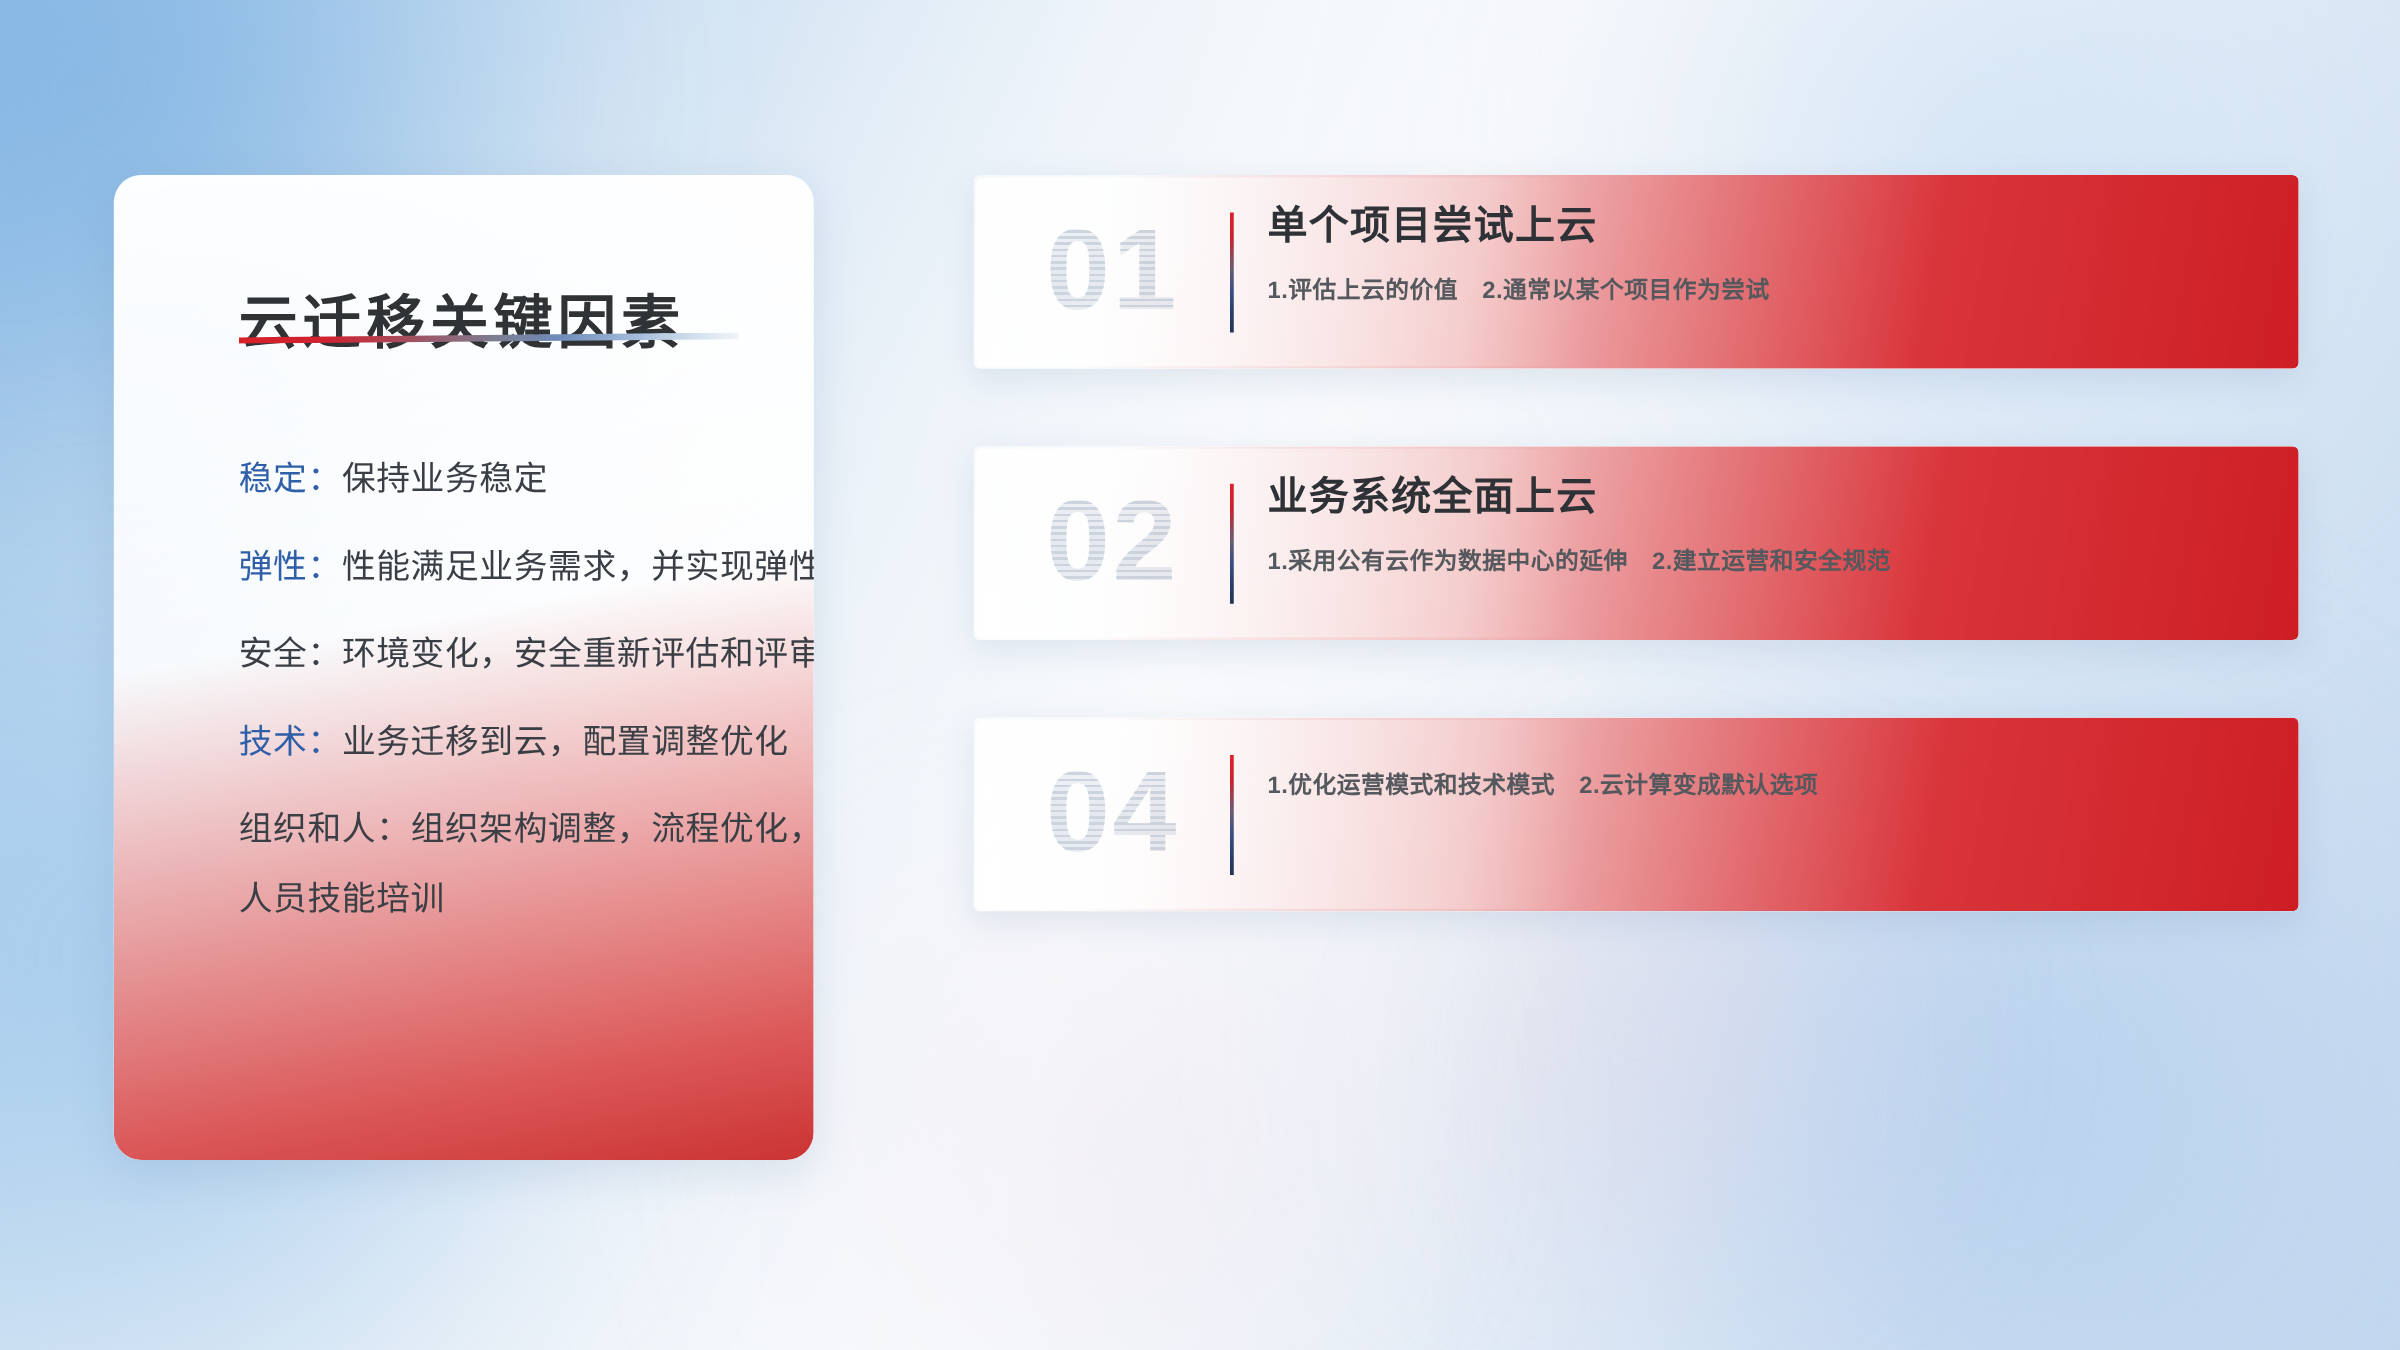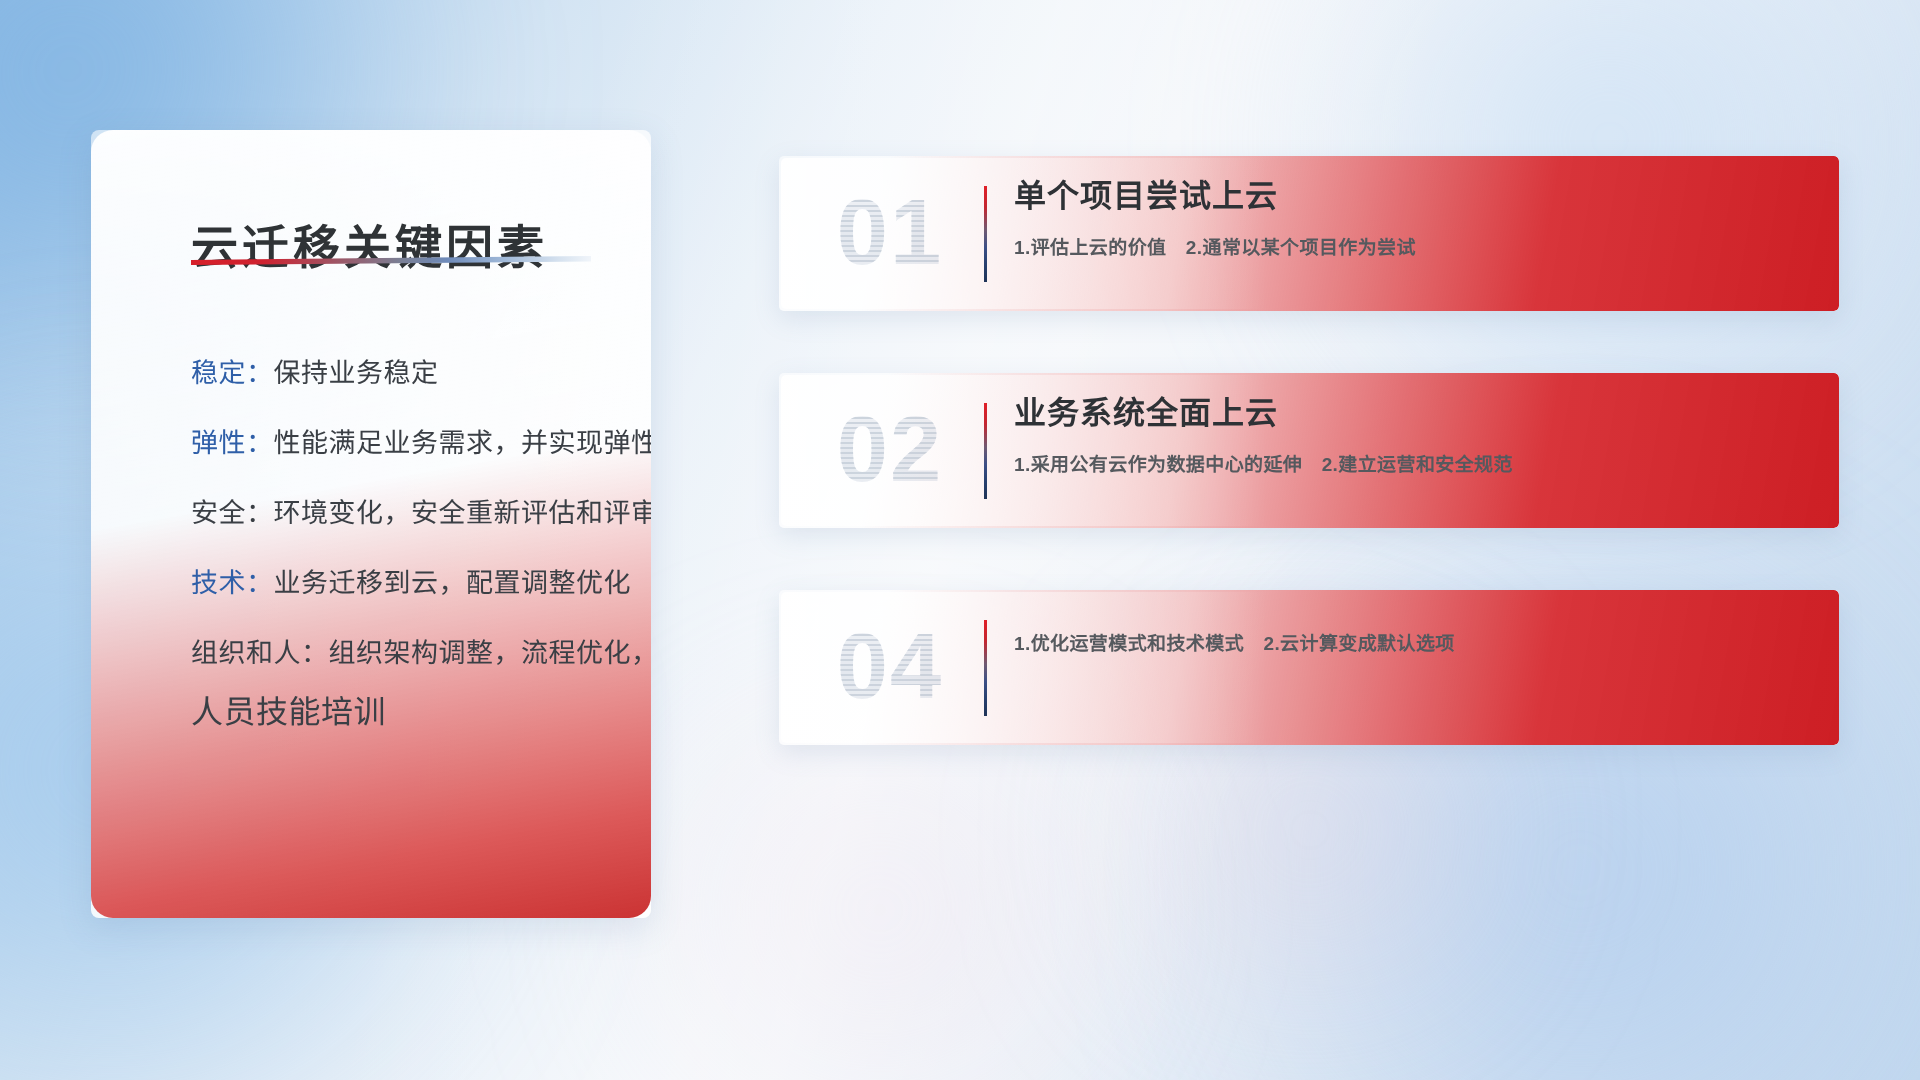--- a/index.html
+++ b/index.html
@@ -43,22 +43,22 @@
   .bg-sheen{
     position:absolute;inset:0;
     background:linear-gradient(105deg, rgba(255,255,255,0) 28%, rgba(255,255,255,.42) 48%, rgba(255,255,255,0) 66%);
   }
 
   
   #stage{position:absolute;inset:0;}
 
   
   #left-panel{
-    position:absolute;left:91px;top:130px;width:560px;height:788px;
-    border-radius:8px;
+    position:absolute;left:91px;top:140px;width:560px;height:788px;
+    border-radius:22px;
     background:linear-gradient(150deg, rgba(255,255,255,.58) 0%, rgba(255,255,255,.78) 42%, rgba(255,255,255,.92) 100%);
     box-shadow:0 10px 34px rgba(90,125,165,.16);
     overflow:hidden;
   }
   #left-panel::before{
     content:"";position:absolute;inset:0;border-radius:22px;
     border:1.5px solid transparent;
     background:
       linear-gradient(#fff0,#fff0) padding-box,
       linear-gradient(170deg, rgba(255,255,255,.95) 0%, rgba(255,255,255,.55) 45%, rgba(214,60,60,.85) 88%, rgba(200,40,40,.95) 100%) border-box;
@@ -80,32 +80,31 @@
   #factor-list{position:absolute;left:100px;top:230px;width:500px;}
   .factor-row{
     font-size:27px;line-height:1;color:#3a3f45;
     margin-bottom:43px;white-space:nowrap;letter-spacing:.5px;
   }
   .factor-row:last-child{margin-bottom:0;}
   .factor-key{color:#2f5fa8;}
   .factor-key.dark{color:#3a3f45;}
   .factor-val{color:#3a3f45;}
   .factor-cont{
-    font-size:32px;line-height:1;color:#3a3f45;letter-spacing:.5px;
+    font-size:27px;line-height:1;color:#3a3f45;letter-spacing:.5px;
     margin-top:-14px;margin-bottom:43px;
   }
 
   
   #cards{position:absolute;left:779px;top:140px;width:1060px;}
   .card{
     position:relative;height:155px;margin-bottom:62px;border-radius:5px;
     background:linear-gradient(160deg, rgba(255,255,255,.52) 0%, rgba(255,255,255,.80) 40%, rgba(255,255,255,.97) 100%);
     box-shadow:0 8px 26px rgba(95,130,170,.15);
     overflow:hidden;
-    margin-top:16px;
   }
   .card:last-child{margin-bottom:0;}
   
   .card-edge{
     position:absolute;inset:0;border-radius:5px;pointer-events:none;
     border-top:2px solid transparent;border-right:2px solid transparent;
     border-left:2px solid transparent;border-bottom:2px solid transparent;
     background:
       linear-gradient(#fff0,#fff0) padding-box,
       linear-gradient(100deg, rgba(255,255,255,0) 10%, rgba(230,120,120,.45) 38%, rgba(214,42,48,.95) 72%, rgba(205,30,36,1) 100%) border-box;

